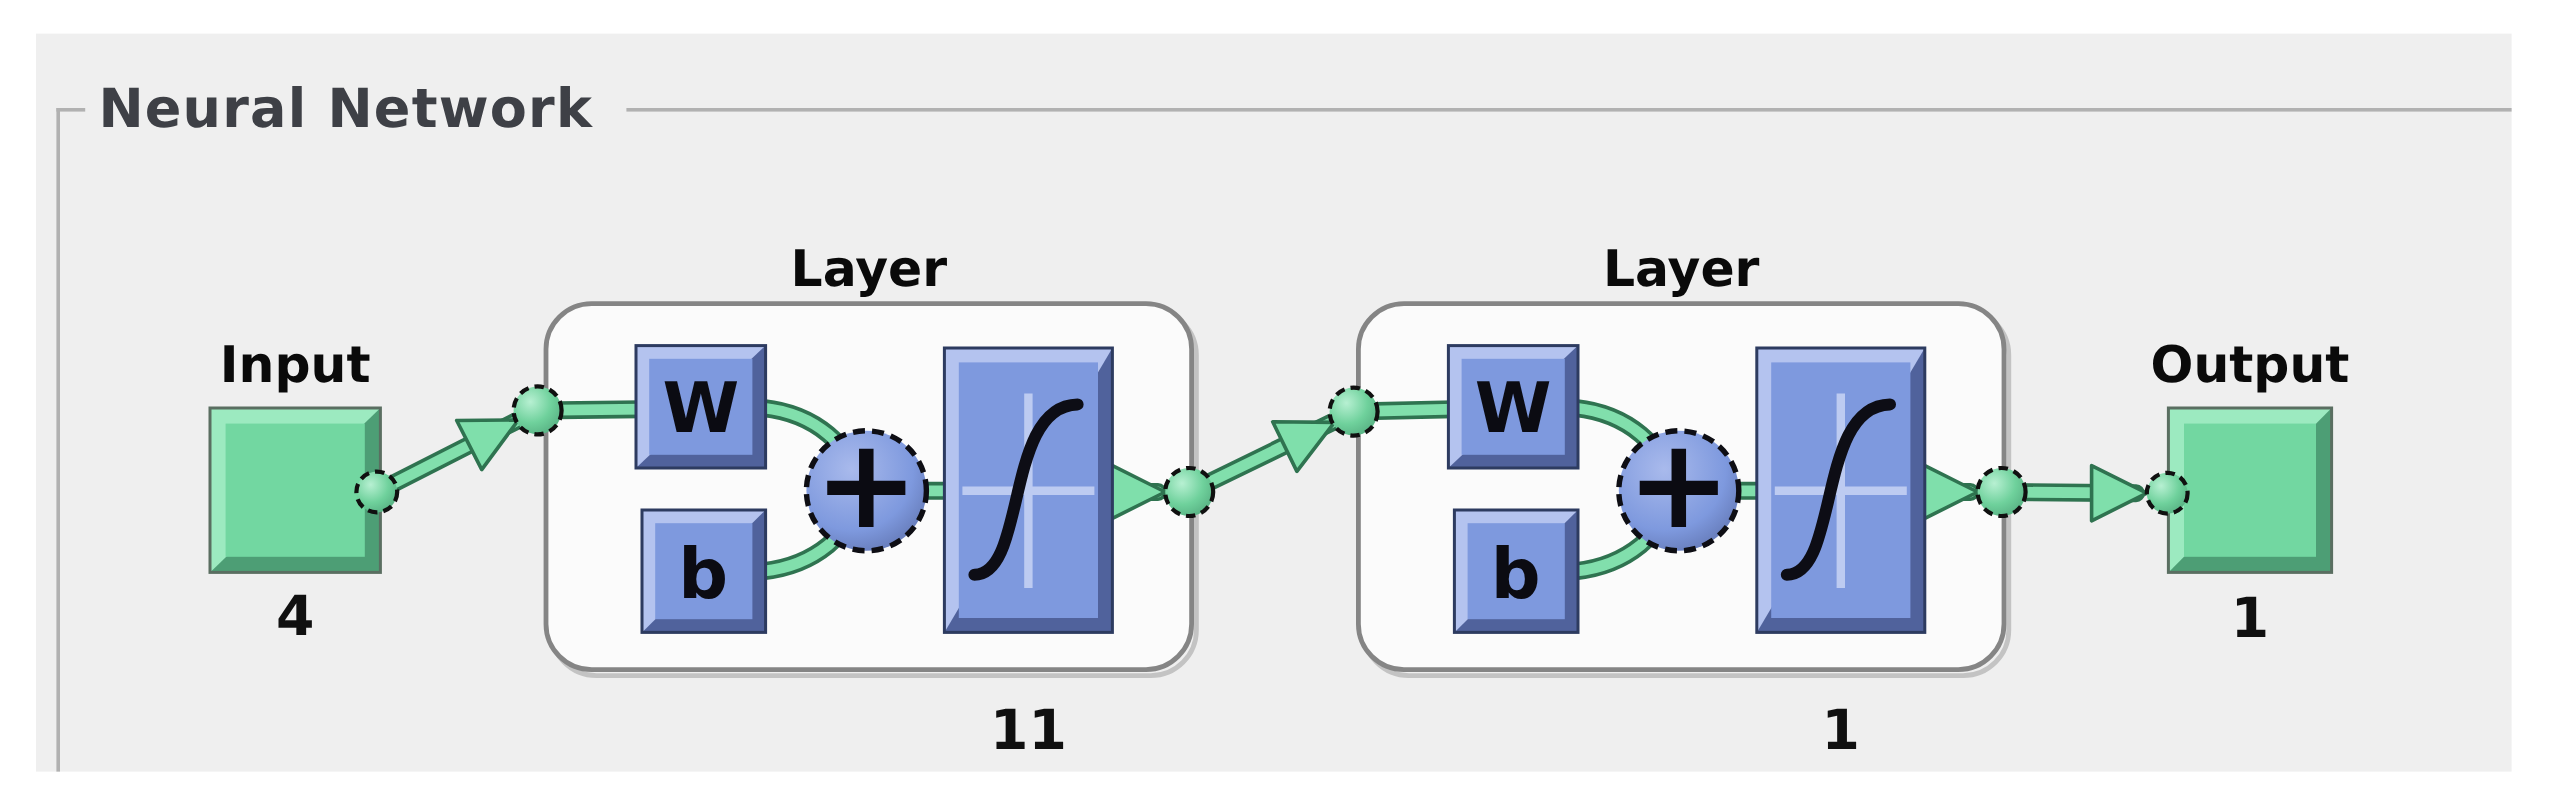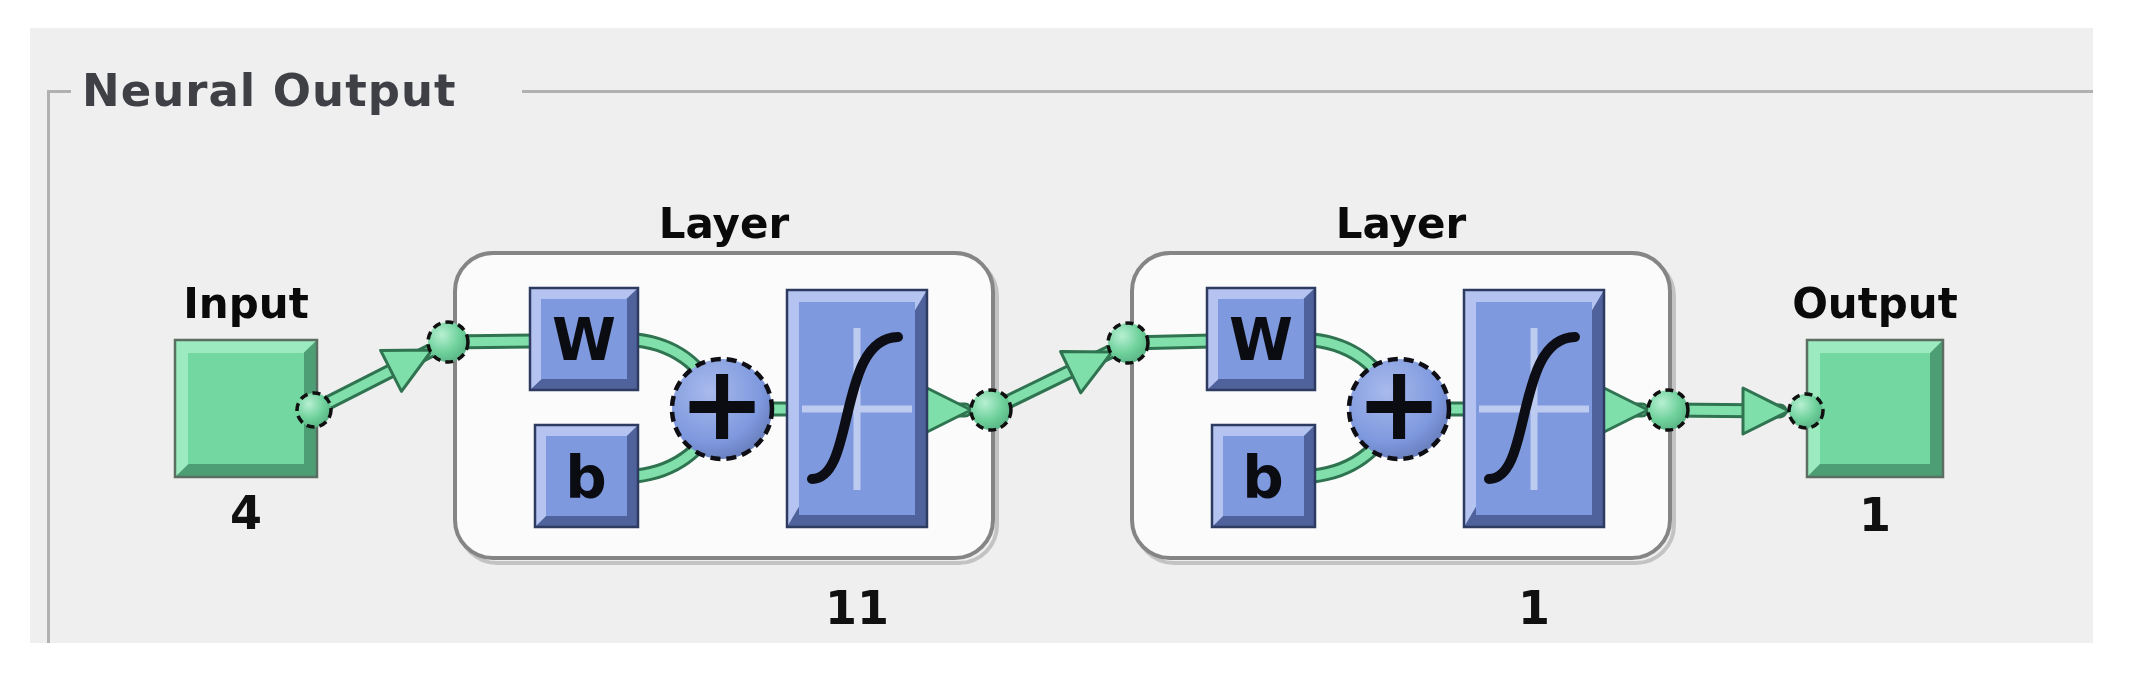--- a/index.html
+++ b/index.html
@@ -62,21 +62,21 @@
 </style>
 </head>
 <body>
 
 <div class="panel">
 
   <div class="fs-line fs-left"></div>
   <div class="fs-line fs-tick"></div>
   <div class="fs-line fs-top"></div>
 
-  <div class="panel-title">Neural Output</div>
+  <div class="panel-title">Neural Network</div>
 
   <svg class="diagram" width="2063" height="615" viewBox="0 0 2063 615">
     <defs>
       <radialGradient id="gnode" cx="35%" cy="32%" r="80%">
         <stop offset="0%" stop-color="#b7f0d2"></stop>
         <stop offset="55%" stop-color="#6fd19c"></stop>
         <stop offset="100%" stop-color="#54ac7f"></stop>
       </radialGradient>
       <radialGradient id="gsum" cx="38%" cy="32%" r="85%">
         <stop offset="0%" stop-color="#a9baec"></stop>

